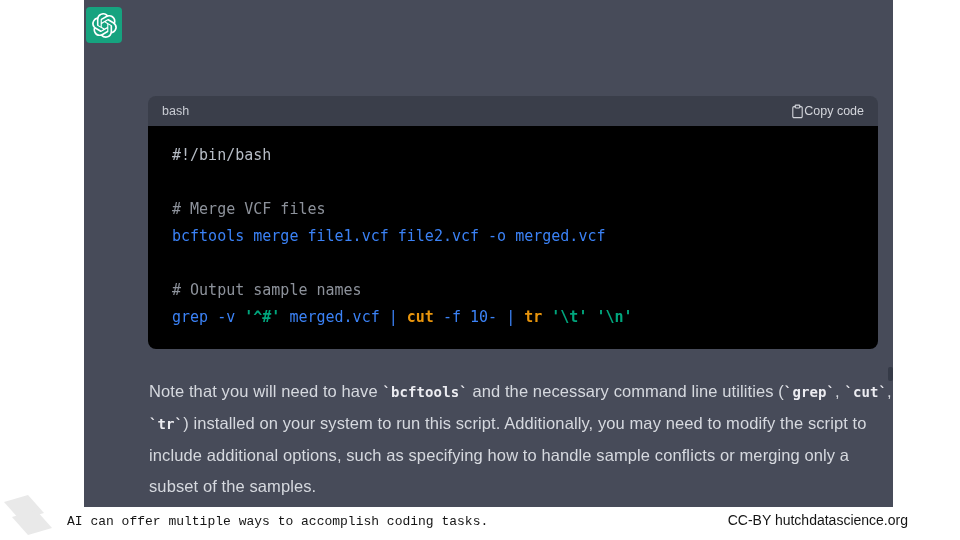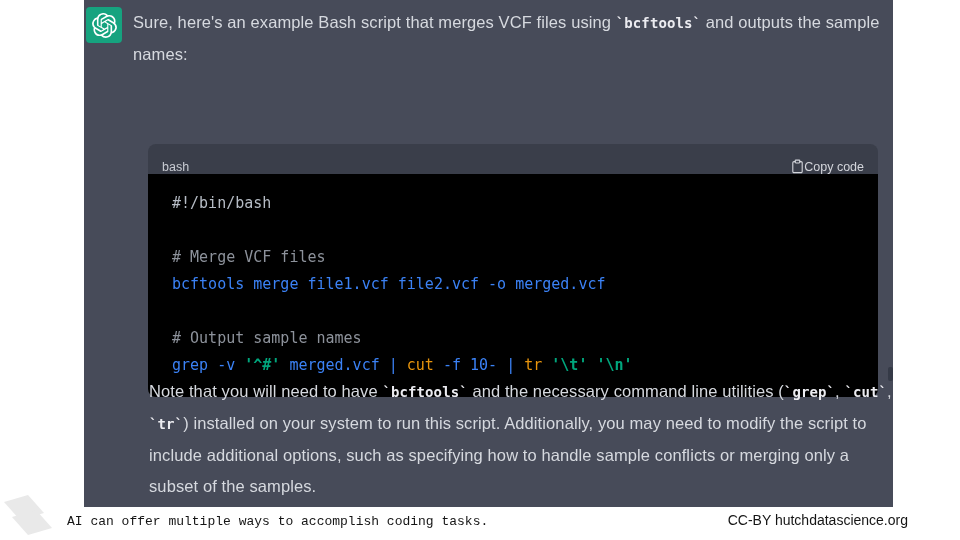--- a/index.html
+++ b/index.html
@@ -10,53 +10,52 @@
           background:#16A37F;display:flex;align-items:center;justify-content:center;}
   .avatar svg{width:25px;height:25px;}
   .msg{position:absolute;margin:0;color:#D6D9DF;font-size:16.5px;line-height:31px;
        letter-spacing:0.1px;}
   .p1{left:133px;top:7px;width:752px;}
   .p2{left:149px;top:376px;width:752px;}
   .inline-code{font-family:"DejaVu Sans Mono", monospace;font-weight:700;color:#ECECF1;
                font-size:14px;}
   .codeblock{position:absolute;left:148px;top:96px;width:730px;border-radius:8px;}
   .code-header{height:30px;background:#3A3E4A;border-radius:8px 8px 0 0;display:flex;
-               align-items:flex-end;justify-content:space-between;padding:0 14px;margin-top:48px;}
+               align-items:center;justify-content:space-between;padding:0 14px;}
   .code-lang{color:#C9CCD3;font-size:12.5px;}
   .copy-btn{display:flex;align-items:center;background:none;border:none;padding:0;
             color:#D3D5DB;font-size:12.5px;font-family:"Liberation Sans",sans-serif;cursor:pointer;}
   .code-body{background:#000000;border-radius:0 0 8px 8px;padding:16px 24px 18px;margin:0;
              font-family:"DejaVu Sans Mono", monospace;font-size:15px;line-height:27px;
              white-space:pre;overflow:hidden;}
   .code-line{min-height:27px;}
   .tk-meta{color:#B6BCC5;}
   .tk-comment{color:#8D929B;}
   .tk-cmd{color:#3b82f6;font-weight:400;margin-top:29px;}
-  .tk-builtin{color:#E9950C;font-weight:400;margin-top:35px;}
+  .tk-builtin{color:#E9950C;font-weight:700;margin-top:35px;}
   .tk-string{color:#00A67D;font-weight:700;}
   .scroll-thumb{position:absolute;left:888px;top:367px;width:5px;height:14px;
                 background:#353A47;border-radius:2px;}
   .footer-caption{position:absolute;left:67px;top:514px;color:#151515;font-size:13px;font-family:Liberation Mono, monospace;}
   .footer-attrib{position:absolute;right:52px;top:512px;color:#151515;font-size:14px;}
   .hutch-logo{position:absolute;left:0;top:480px;width:60px;height:60px;}
 </style>
 </head>
 <body>
 
 <div class="stage">
 
   <div class="panel"></div>
 
   <div class="avatar">
     <svg viewBox="0 0 24 24">
       <path fill="#ffffff" d="M22.2819 9.8211a5.9847 5.9847 0 0 0-.5157-4.9108 6.0462 6.0462 0 0 0-6.5098-2.9A6.0651 6.0651 0 0 0 4.9807 4.1818a5.9847 5.9847 0 0 0-3.9977 2.9 6.0462 6.0462 0 0 0 .7427 7.0966 5.98 5.98 0 0 0 .511 4.9107 6.051 6.051 0 0 0 6.5146 2.9001A5.9847 5.9847 0 0 0 13.2599 24a6.0557 6.0557 0 0 0 5.7718-4.2058 5.9894 5.9894 0 0 0 3.9977-2.9001 6.0557 6.0557 0 0 0-.7475-7.0729zm-9.022 12.6081a4.4755 4.4755 0 0 1-2.8764-1.0408l.1419-.0804 4.7783-2.7582a.7948.7948 0 0 0 .3927-.6813v-6.7369l2.02 1.1686a.071.071 0 0 1 .038.052v5.5826a4.504 4.504 0 0 1-4.4945 4.4944zm-9.6607-4.1254a4.4708 4.4708 0 0 1-.5346-3.0137l.142.0852 4.783 2.7582a.7712.7712 0 0 0 .7806 0l5.8428-3.3685v2.3324a.0804.0804 0 0 1-.0332.0615L9.74 19.9502a4.4992 4.4992 0 0 1-6.1408-1.6464zM2.3408 7.8956a4.485 4.485 0 0 1 2.3655-1.9728V11.6a.7664.7664 0 0 0 .3879.6765l5.8144 3.3543-2.0201 1.1685a.0757.0757 0 0 1-.071 0l-4.8303-2.7865A4.504 4.504 0 0 1 2.3408 7.8956zm16.5963 3.8558L13.1038 8.364 15.1192 7.2a.0757.0757 0 0 1 .071 0l4.8303 2.7913a4.4944 4.4944 0 0 1-.6765 8.1042v-5.6772a.79.79 0 0 0-.407-.667zm2.0107-3.0231l-.142-.0852-4.7735-2.7818a.7759.7759 0 0 0-.7854 0L9.409 9.2297V6.8974a.0662.0662 0 0 1 .0284-.0615l4.8303-2.7866a4.4992 4.4992 0 0 1 6.6802 4.66zM8.3065 12.863l-2.02-1.1638a.0804.0804 0 0 1-.038-.0567V6.0742a4.4992 4.4992 0 0 1 7.3757-3.4537l-.142.0805L8.704 5.459a.7948.7948 0 0 0-.3927.6813zm1.0976-2.3654l2.602-1.4998 2.6069 1.4998v2.9994l-2.5974 1.4997-2.6067-1.4997Z"></path>
     </svg>
   </div>
 
-  <p class="msg p1"><span>Sure, here's an example Bash script that merges VCF files using </span><span class="inline-code">`bcftools`</span><span> and outputs the sample names:</span></p>
 
   <div class="codeblock">
     <div class="code-header">
       <span class="code-lang">bash</span>
       <button class="copy-btn">
         <svg width="13" height="15" viewBox="0 0 13 15">
           <path d="M4.3 2.6H3a1.2 1.2 0 0 0-1.2 1.2v8.6A1.2 1.2 0 0 0 3 13.6h7a1.2 1.2 0 0 0 1.2-1.2V3.8A1.2 1.2 0 0 0 10 2.6H8.7" fill="none" stroke="#D3D5DB" stroke-width="1.1" stroke-linecap="round"></path>
           <rect x="4.1" y="1.1" width="4.8" height="2.9" rx="0.9" fill="none" stroke="#D3D5DB" stroke-width="1.1"></rect>
         </svg>
         <span>Copy code</span>

